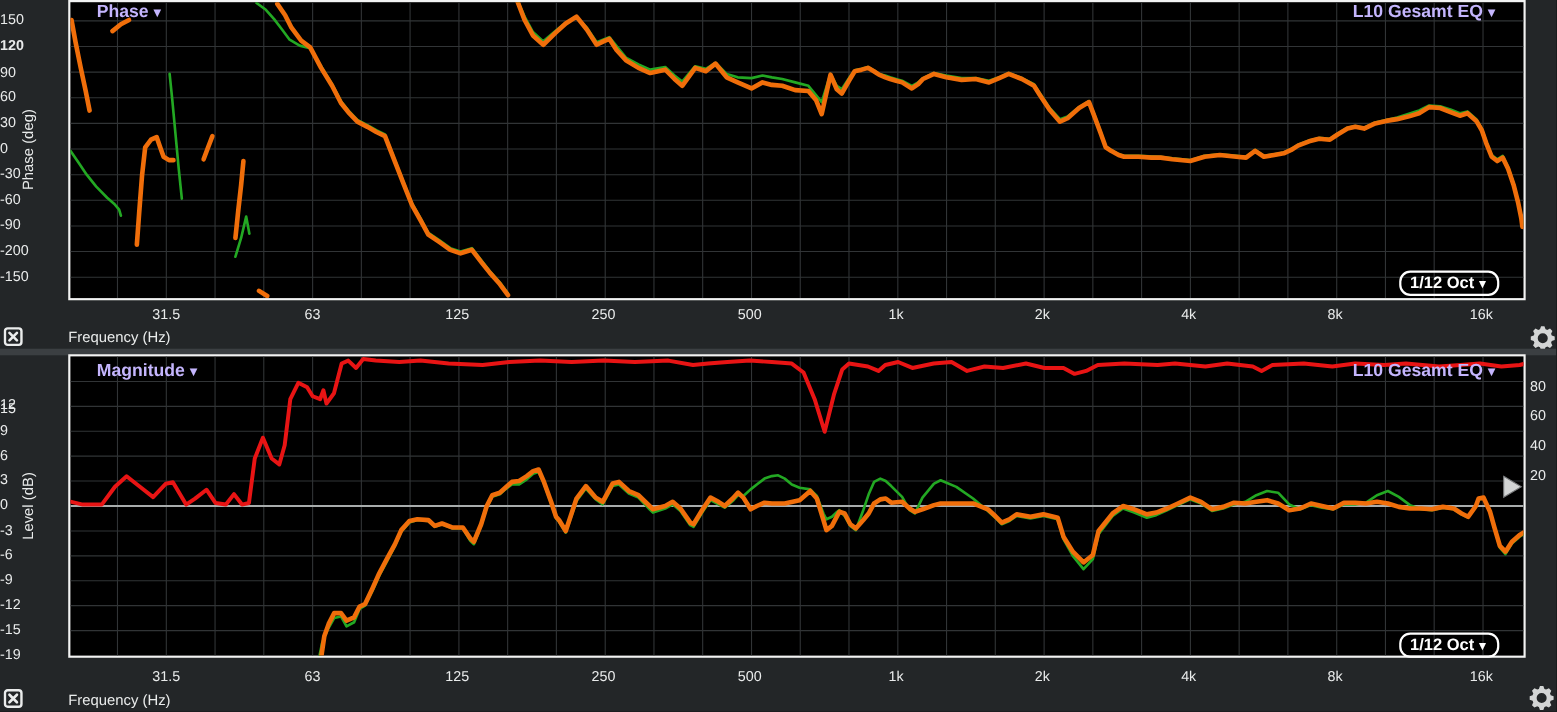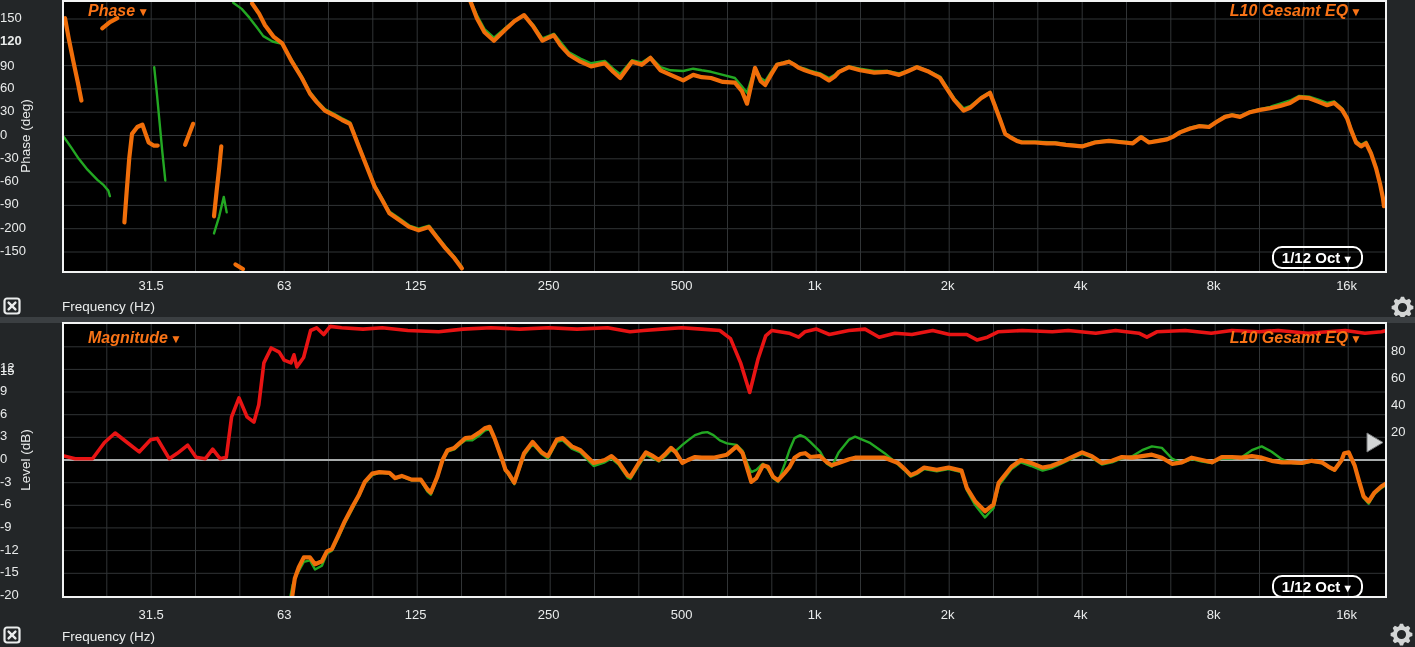--- a/index.html
+++ b/index.html
@@ -1,20 +1,20 @@
 <!DOCTYPE html>
 <html><head>
 <meta charset="utf-8">
 <style>
   html,body{margin:0;padding:0;background:#141617;}
   .stage{position:relative;width:1415px;height:647px;background:#232628;overflow:hidden;
          font-family:"Liberation Sans",sans-serif;-webkit-font-smoothing:antialiased;}
   .plotbox{position:absolute;background:#000;border:2px solid #f2f3f3;box-sizing:border-box;}
   .plotsvg{position:absolute;}
-  .inplot-label{position:absolute;color:#f97316;font-weight:bold;font-size:16px;white-space:nowrap;cursor:pointer;font-style:italic;}
+  .inplot-label{position:absolute;color:#c4b5fd;font-weight:bold;font-size:16px;white-space:nowrap;cursor:pointer;}
   .inplot-label .arrow{font-size:12px;margin-left:2px;}
   .smooth-btn{position:absolute;width:91px;height:23px;border:2px solid #fff;border-radius:10px;
               color:#fff;font-weight:bold;font-size:15px;text-align:center;line-height:19px;
               box-sizing:border-box;cursor:pointer;background:transparent;white-space:nowrap;}
   .smooth-btn .arrow{font-size:11px;margin-left:2px;}
   .tick{position:absolute;color:#e9ebeb;font-size:13px;line-height:15px;}
   .ytick{left:0;width:56px;text-align:left;}
   .xtick{width:80px;text-align:center;}
   .y2tick{left:1391px;width:30px;text-align:left;}
   .axis-title{position:absolute;color:#e9ebeb;font-size:13.5px;line-height:16px;}
@@ -219,21 +219,21 @@
       <div class="tick ytick" style="top: 360.4px;">12</div>
       <div class="tick ytick" style="top: 383.05px;">9</div>
       <div class="tick ytick" style="top: 405.7px;">6</div>
       <div class="tick ytick" style="top: 428.35px;">3</div>
       <div class="tick ytick" style="top: 451px;">0</div>
       <div class="tick ytick" style="top: 473.65px;">-3</div>
       <div class="tick ytick" style="top: 496.3px;">-6</div>
       <div class="tick ytick" style="top: 518.95px;">-9</div>
       <div class="tick ytick" style="top: 541.6px;">-12</div>
       <div class="tick ytick" style="top: 564.25px;">-15</div>
-      <div class="tick ytick" style="top: 586.9px;">-20</div>
+      <div class="tick ytick" style="top: 586.9px;">-19</div>
       <div class="tick xtick" style="left: 111.162px; top: 607px;">31.5</div>
       <div class="tick xtick" style="left: 244.162px; top: 607px;">63</div>
       <div class="tick xtick" style="left: 375.633px; top: 607px;">125</div>
       <div class="tick xtick" style="left: 508.633px; top: 607px;">250</div>
       <div class="tick xtick" style="left: 641.633px; top: 607px;">500</div>
       <div class="tick xtick" style="left: 774.633px; top: 607px;">1k</div>
       <div class="tick xtick" style="left: 907.633px; top: 607px;">2k</div>
       <div class="tick xtick" style="left: 1040.63px; top: 607px;">4k</div>
       <div class="tick xtick" style="left: 1173.63px; top: 607px;">8k</div>
       <div class="tick xtick" style="left: 1306.63px; top: 607px;">16k</div>

